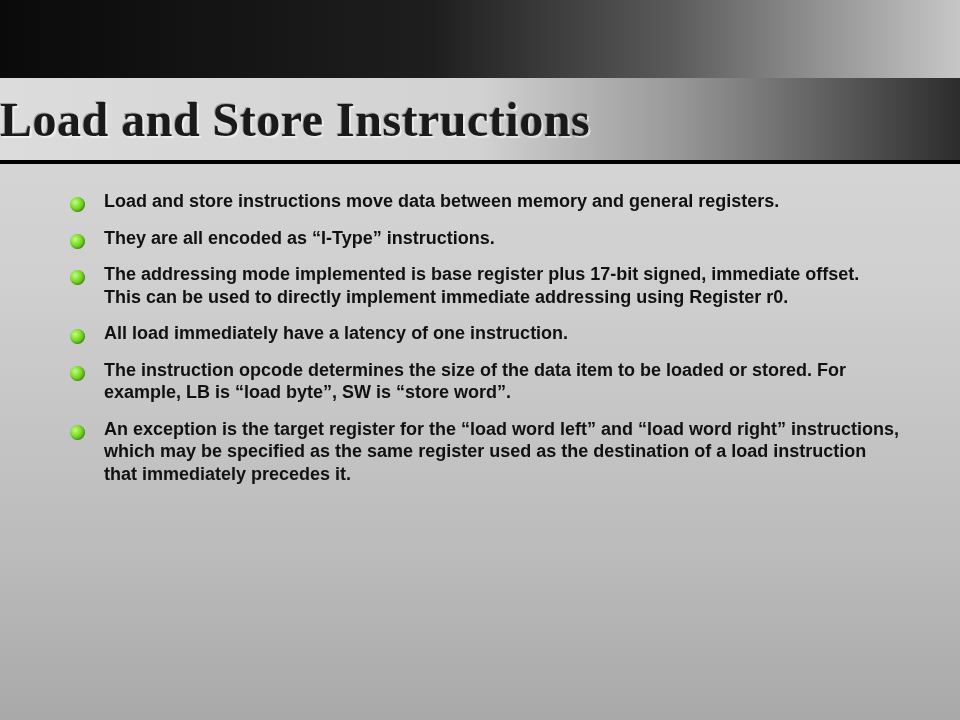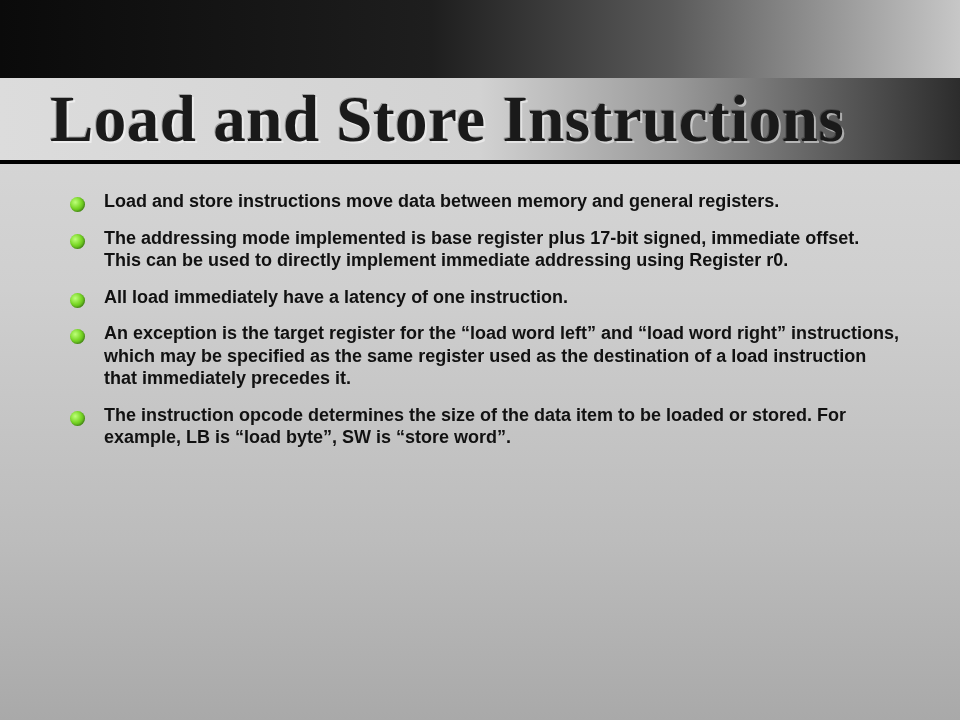--- a/index.html
+++ b/index.html
@@ -30,24 +30,23 @@
     top: 78px;
     left: 0;
     right: 0;
     height: 82px;
     background: linear-gradient(to right, #dcdcdc 0%, #d2d2d2 50%, #9a9a9a 70%, #2c2c2c 100%);
     display: flex;
     align-items: center;
   }
   .title {
     margin: 0;
-    padding-left: 50px;
     font-family: "Times New Roman", Times, serif;
     font-weight: bold;
-    font-size: 65px;
+    font-size: 48px;
     color: #1a1a1a;
     text-shadow: 2px 2px 0 rgba(255,255,255,0.5), -1px -1px 0 rgba(0,0,0,0.25);
     letter-spacing: 0.5px;
   }
   .divider {
     position: absolute;
     top: 160px;
     left: 0;
     right: 0;
     height: 4px;
@@ -94,19 +93,20 @@
 
   <div class="title-bar">
     <h1 class="title">Load and Store Instructions</h1>
   </div>
 
   <div class="divider"></div>
 
   <div class="body">
     <ul class="bullets">
       <li>Load and store instructions move data between memory and general registers.</li>
+      <li>They are all encoded as “I-Type” instructions.</li>
       <li>The addressing mode implemented is base register plus 17-bit signed, immediate offset.  This can be used to directly implement immediate addressing using Register r0.</li>
       <li>All load immediately have a latency of one instruction.</li>
+      <li>The instruction opcode determines the size of the data item to be loaded or stored.  For example, LB is “load byte”, SW is “store word”.</li>
       <li>An exception is the target register for the “load word left” and “load word right” instructions, which may be specified as the same register used as the destination of a load instruction that immediately precedes it.</li>
-      <li>The instruction opcode determines the size of the data item to be loaded or stored.  For example, LB is “load byte”, SW is “store word”.</li>
     </ul>
   </div>
 </div>
 
 </body></html>

